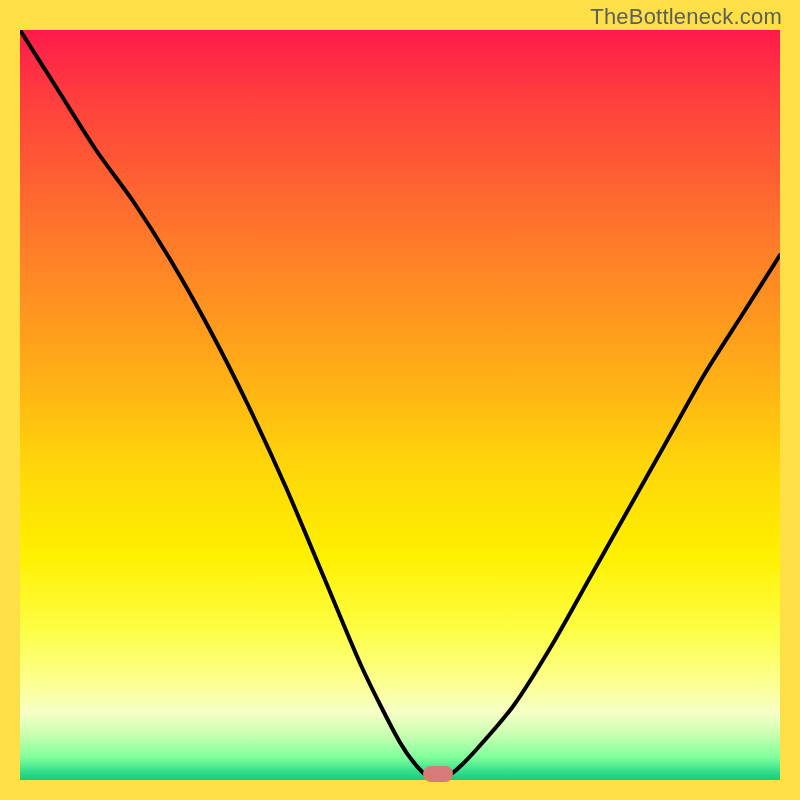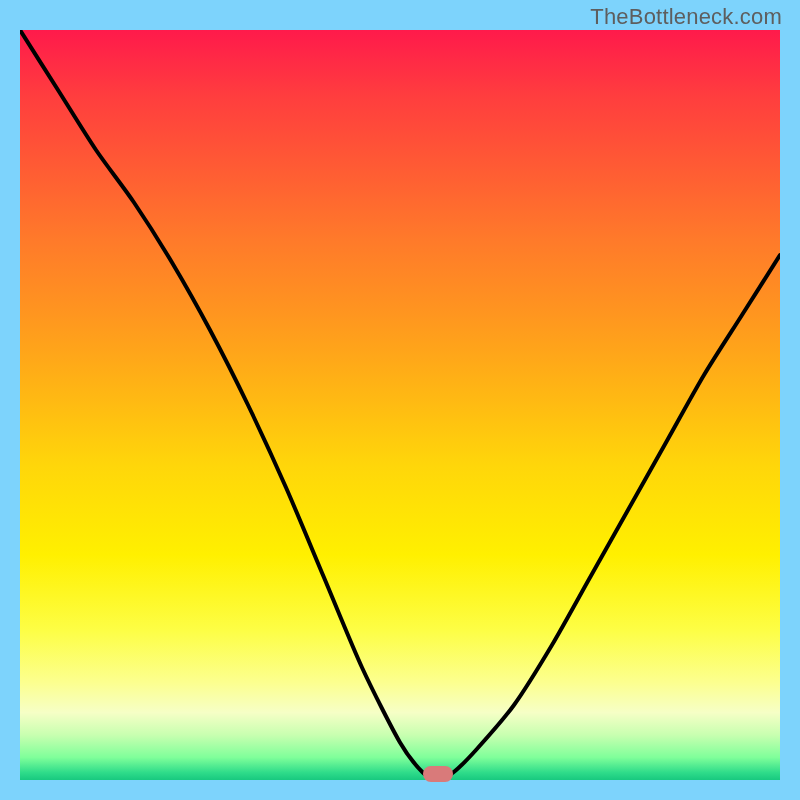--- a/index.html
+++ b/index.html
@@ -8,21 +8,21 @@
     width: 800px;
     height: 800px;
     background: #000;
     overflow: hidden;
     font-family: Arial, Helvetica, sans-serif;
   }
   .frame {
     position: relative;
     width: 800px;
     height: 800px;
-    background: #7dd3fc;
+    background: #fde047;
   }
   .attribution {
     position: absolute;
     top: 4px;
     right: 18px;
     color: #5e5e5e;
     font-size: 22px;
     font-weight: 400;
     letter-spacing: 0.2px;
     z-index: 5;

